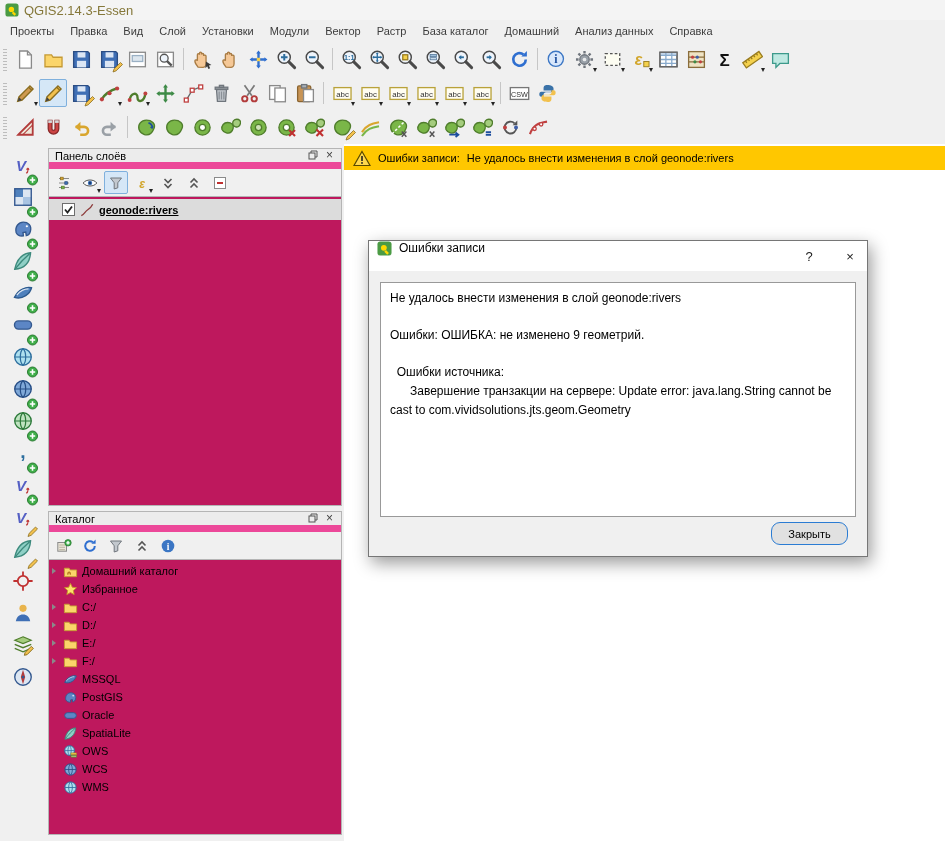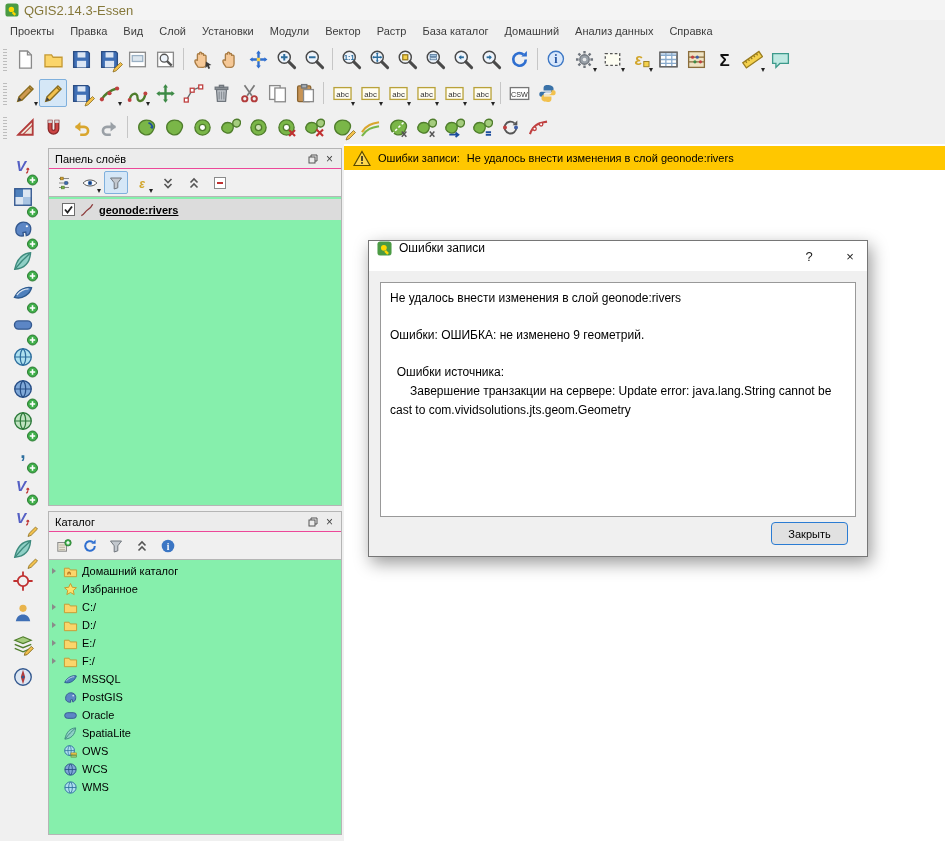--- a/index.html
+++ b/index.html
@@ -22,28 +22,28 @@
 .badge{position:absolute;right:-1px;bottom:-1px;width:11px;height:11px;display:flex}
 .badge svg{width:11px;height:11px}
 #rail{position:absolute;left:0;top:144px;bottom:0;width:46px;display:flex;flex-direction:column;align-items:center;padding-top:6px;gap:2px;background:#f0f0f0}
 #rail .tb-btn{width:30px;height:30px}
 #rail .tb-btn svg{width:22px;height:22px}
 #dockcol{position:absolute;left:46px;top:144px;bottom:0;width:298px;display:flex;flex-direction:column;padding:4px 2px 6px 2px}
 .panel{display:flex;flex-direction:column;min-height:0;border:1px solid #b5b5b5;background:#f0f0f0}
 #layers-panel{height:358px}
 #splitter{height:5px;flex:none}
 #catalog-panel{flex:1}
-.panel-header{height:20px;display:flex;align-items:center;padding:0 3px 0 6px;background:#ececec;border-bottom:1px solid #ec4899;flex:none}
+.panel-header{height:20px;display:flex;align-items:flex-end;padding:0 3px 0 6px;background:#ececec;border-bottom:7px solid #ec4899;flex:none}
 .panel-title{flex:1}
 .ph-btn{width:17px;height:15px;display:flex;align-items:center;justify-content:center;color:#444;font-size:12px;line-height:1}
 .ph-btn svg{width:10px;height:10px}
 .panel-tools{height:27px;display:flex;align-items:center;gap:2px;padding:0 3px;flex:none}
 .panel-tools .tb-btn{width:24px;height:23px}
 .panel-tools .tb-btn svg{width:16px;height:16px}
-.panel-tree{flex:1;background:#86efac;border-top:1px solid #b5b5b5;overflow:hidden;padding-top:2px}
+.panel-tree{flex:1;background:#be185d;border-top:1px solid #b5b5b5;overflow:hidden;padding-top:2px}
 .layer-row{height:21px;display:flex;align-items:center;gap:5px;padding-left:13px;background:#dcdcdc}
 .cb{width:13px;height:13px;background:#fff;border:1px solid #6e6e6e;display:flex;align-items:center;justify-content:center;flex:none}
 .cb svg{width:11px;height:11px}
 .lyr-ico{display:flex}
 .lyr-ico svg{width:14px;height:14px}
 .lyr-label{font-weight:bold;text-decoration:underline}
 .tree-row{height:18px;display:flex;align-items:center;gap:4px;padding-left:0}
 .arrow{width:10px;height:10px;display:flex;align-items:center;justify-content:center;flex:none}
 .arrow::before{content:"";border-left:4px solid #8a8a8a;border-top:3.5px solid transparent;border-bottom:3.5px solid transparent}
 .arrow.none::before{display:none}
@@ -53,21 +53,21 @@
 #msgbar{position:absolute;left:0;top:2px;right:0;height:24px;display:flex;align-items:center;gap:7px;padding:0 9px;background:#ffc700}
 .warn-ico{display:flex}
 .warn-ico svg{width:18px;height:17px}
 .msg-title{font-weight:normal}
 #dialog{position:absolute;left:368px;top:240px;width:500px;height:317px;background:#f0f0f0;border:1px solid #767676;box-shadow:3px 6px 16px rgba(0,0,0,.4)}
 #dlg-titlebar{height:30px;background:#fff;display:flex;align-items:flex-start;padding-left:8px;gap:7px;font-size:12px}
 #dlg-titlebar .logo svg{width:15px;height:15px}
 .dlg-tbtn{width:34px;height:30px;display:flex;align-items:center;justify-content:center;font-size:13px;color:#222}
 #dlg-help{margin-left:auto}
 #dlg-body{position:absolute;left:11px;right:11px;top:41px;height:235px;background:#fff;border:1px solid #999;padding:6px 9px;font-size:12px;line-height:1.55;white-space:pre-wrap;overflow:hidden}
-#dlg-close-btn{position:absolute;right:19px;bottom:11px;width:77px;height:23px;display:flex;align-items:center;justify-content:center;background:#e1e1e1;border:1px solid #2b7cd3;border-radius:4px}
+#dlg-close-btn{position:absolute;right:19px;bottom:11px;width:77px;height:23px;display:flex;align-items:center;justify-content:center;background:#e1e1e1;border:1px solid #2b7cd3;border-radius:9px}
 </style>
 </head>
 <body>
 
 <div id="win">
 
   <div id="titlebar">
     <span class="logo">
         <svg viewBox="0 0 16 16">
           <rect x="0.5" y="0.5" width="15" height="15" rx="3" fill="#4b9b44"></rect>

